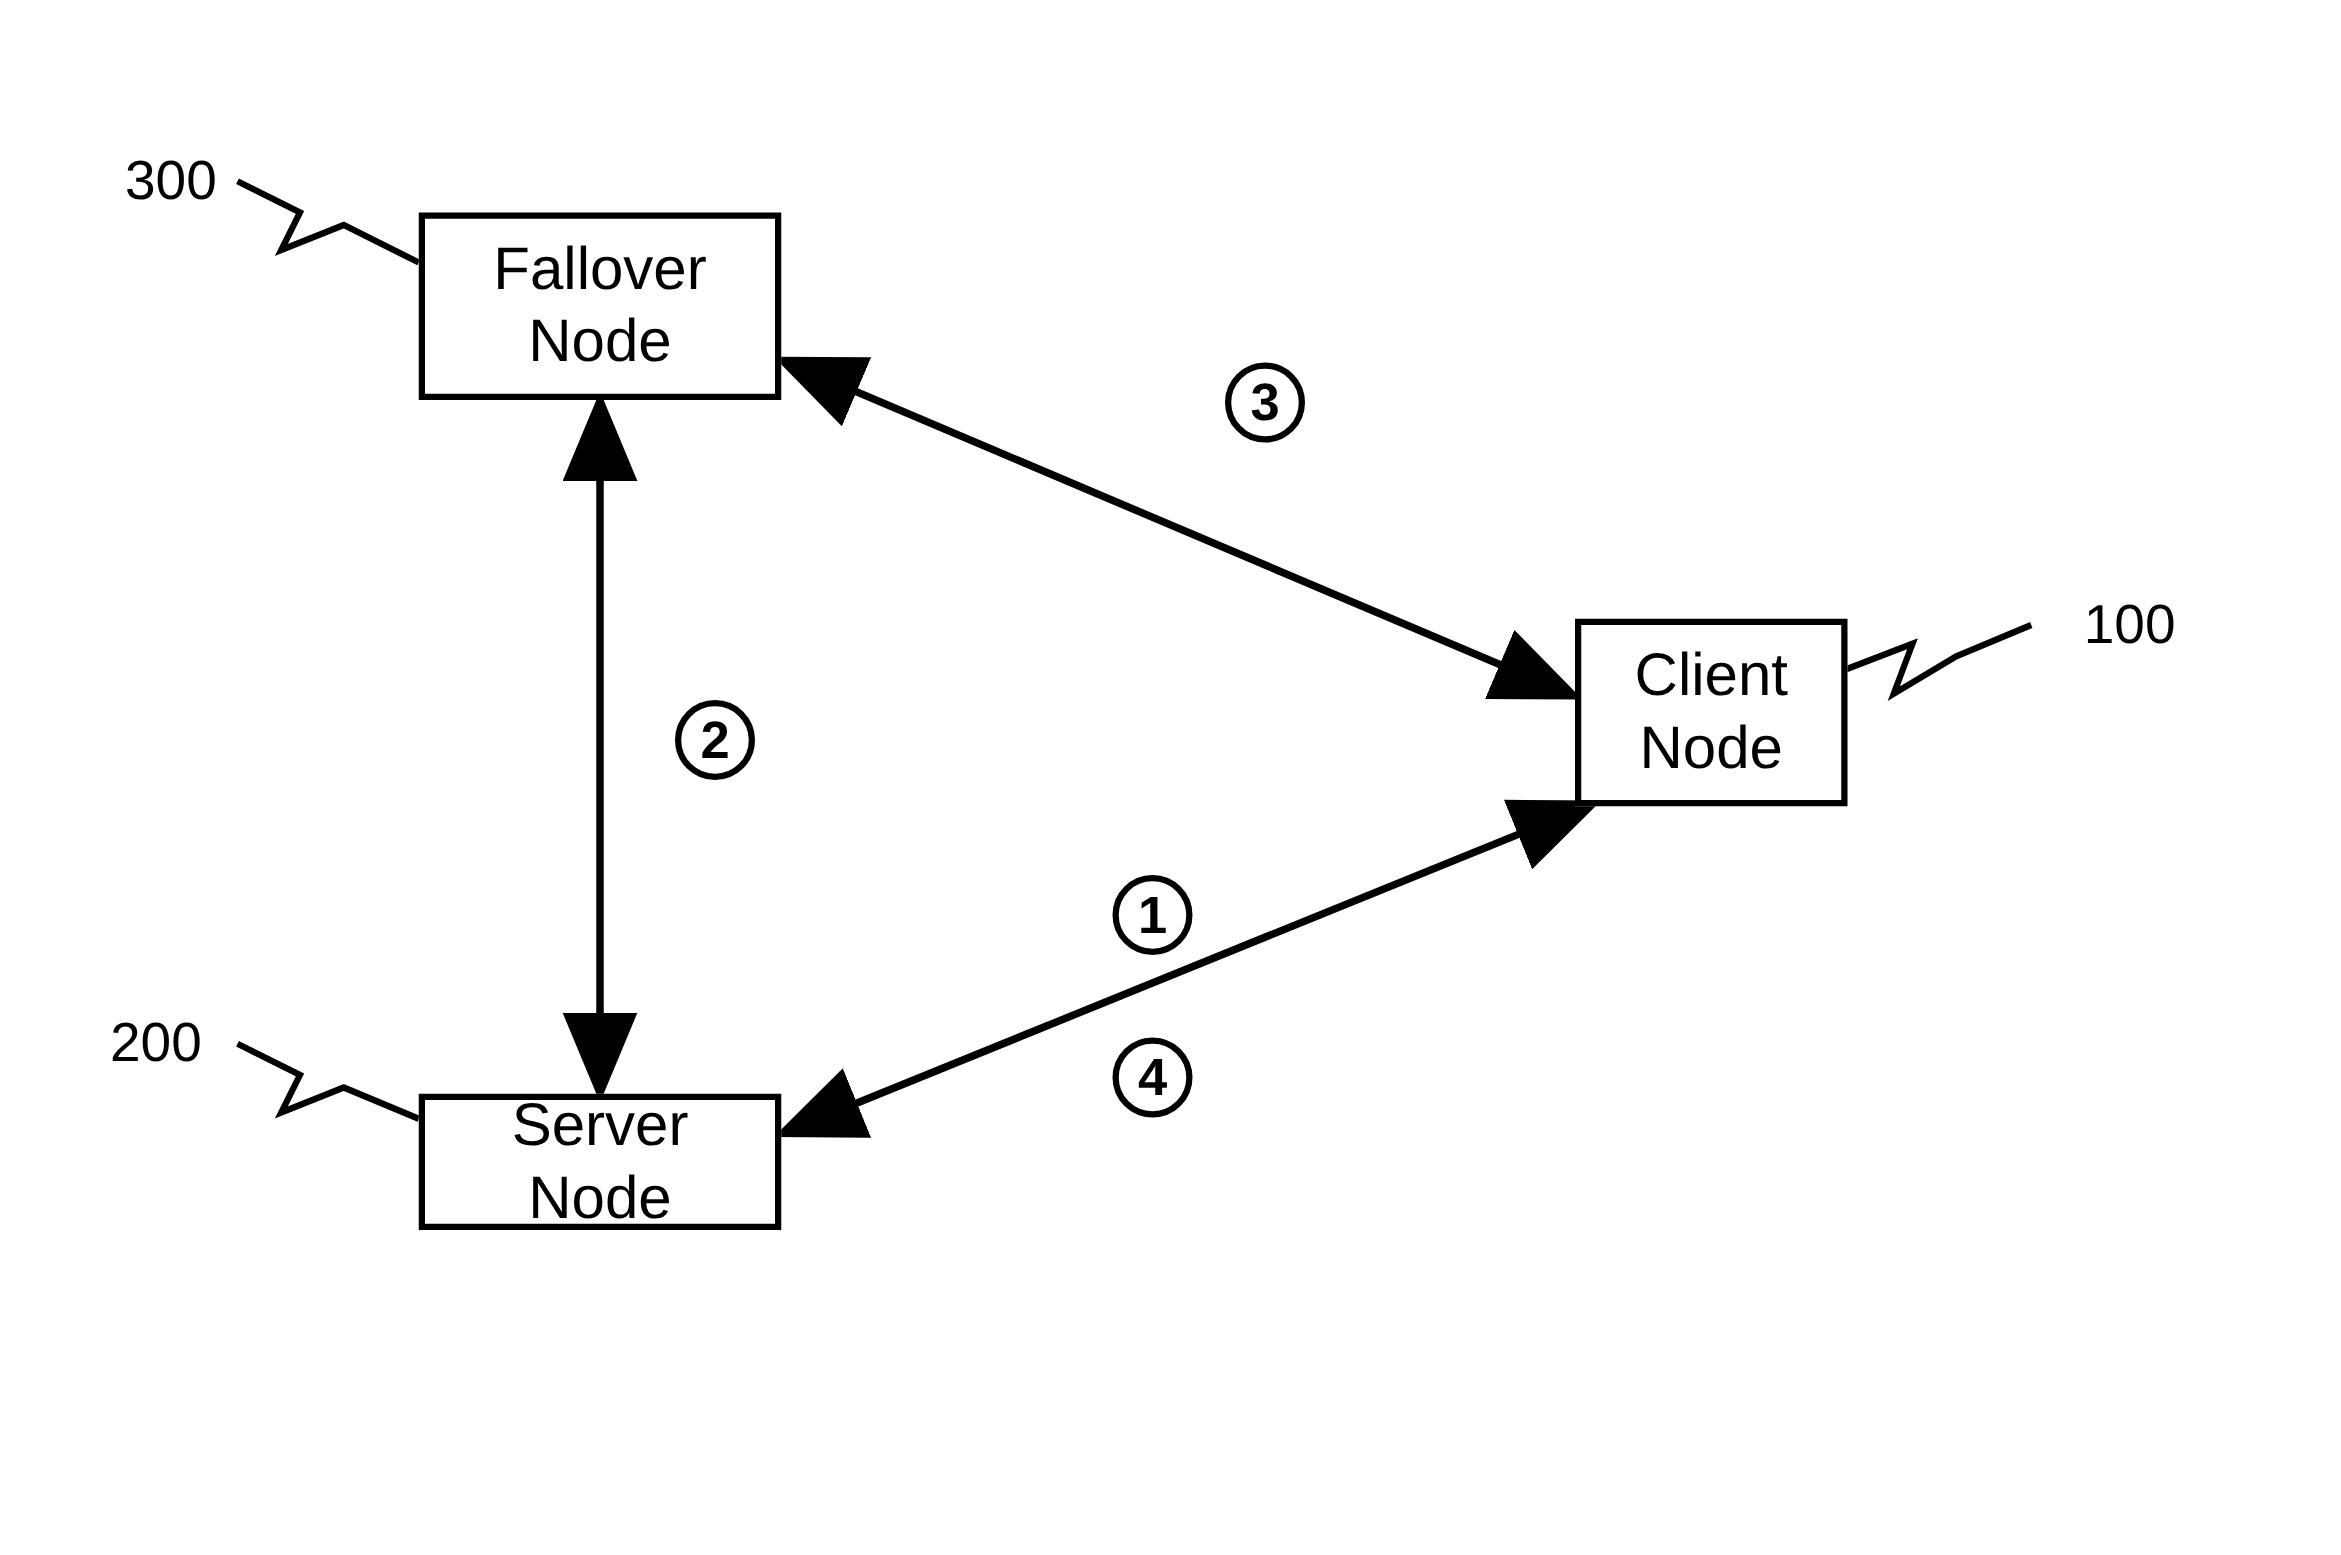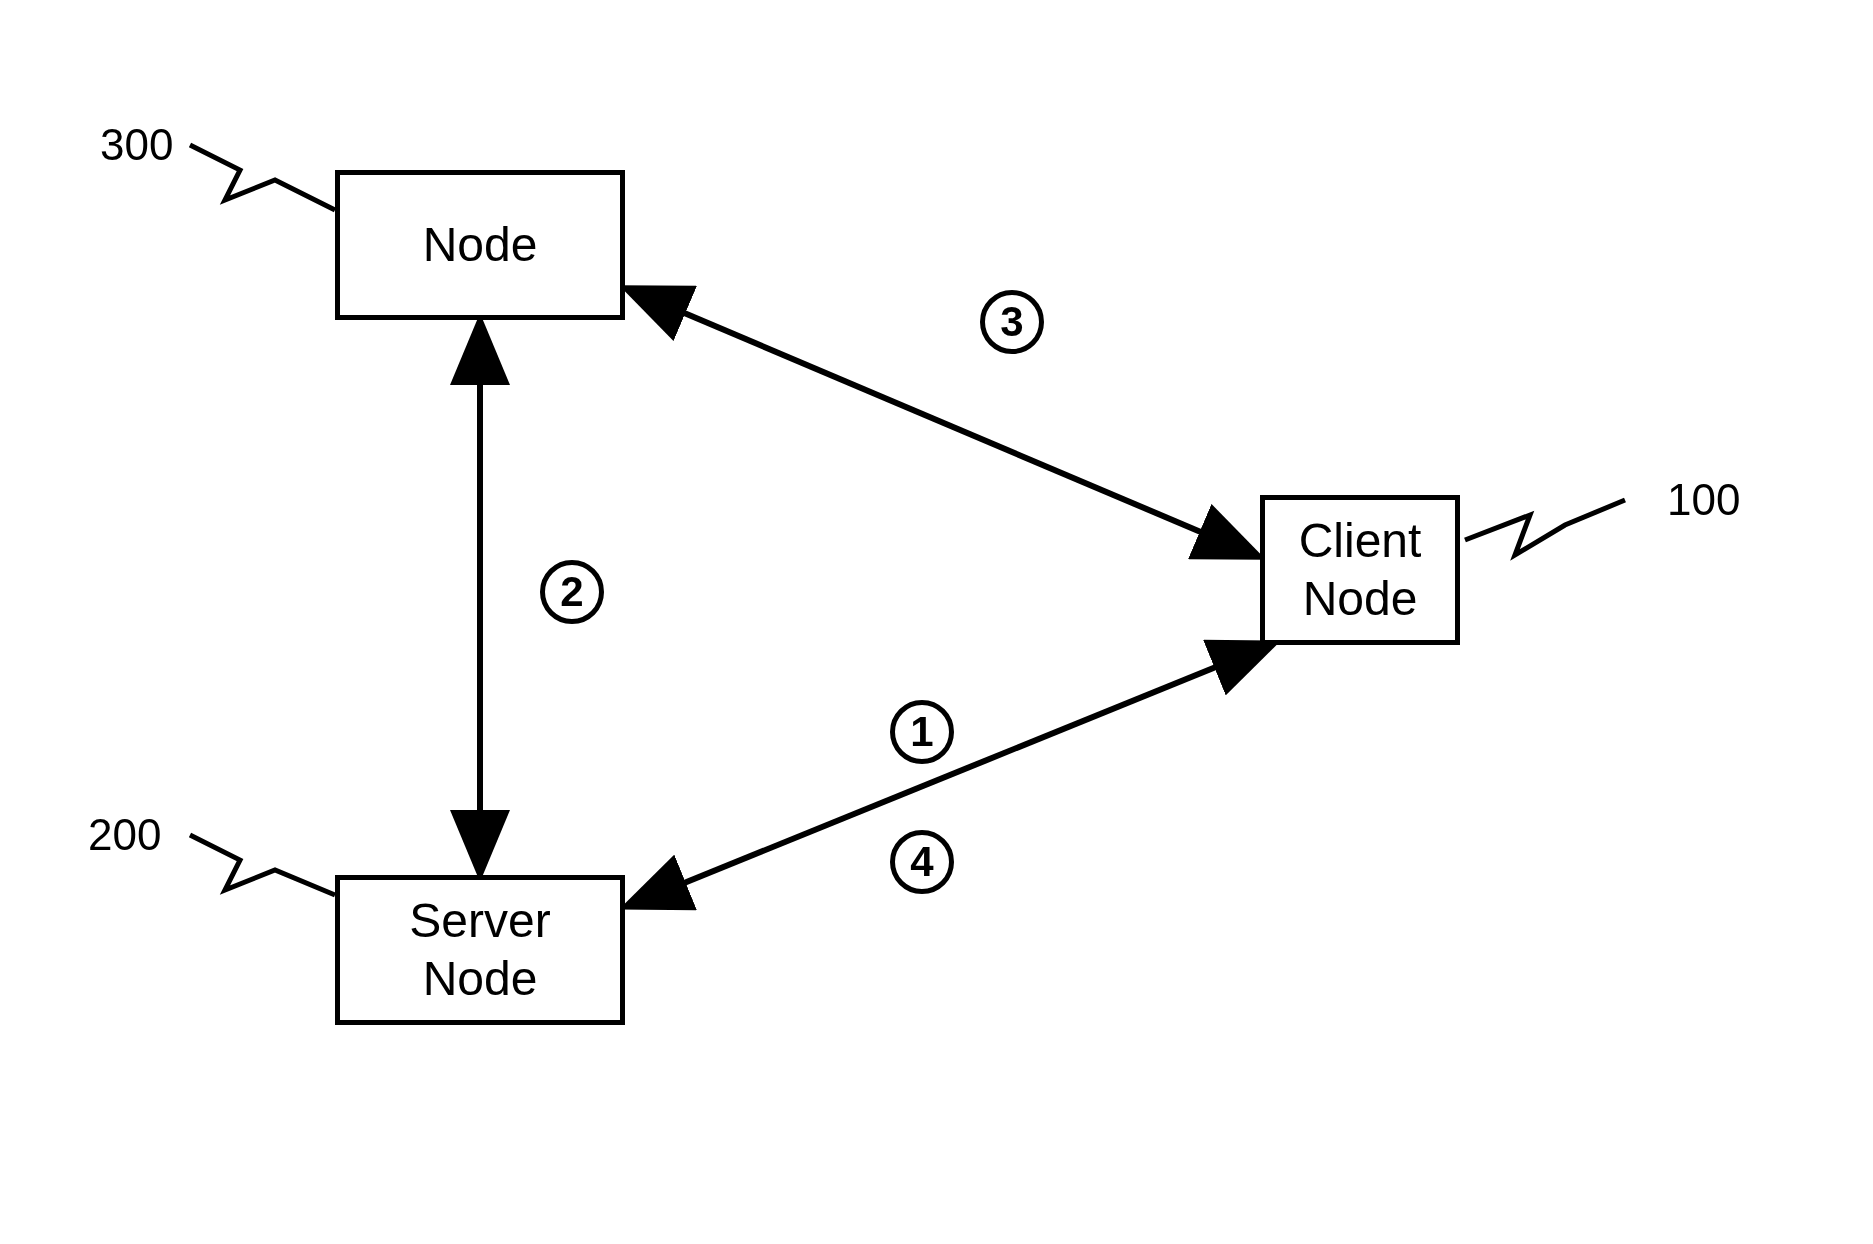--- a/index.html
+++ b/index.html
@@ -83,31 +83,32 @@
     <path d="M 1465 540 L 1530 515 L 1515 555 L 1565 525 L 1625 500" stroke="black" stroke-width="5" fill="none"></path>
 
     <line x1="480" y1="325" x2="480" y2="870" stroke="black" stroke-width="6" marker-start="url(#arrowhead-start)" marker-end="url(#arrowhead)"></line>
 
     <line x1="630" y1="290" x2="1255" y2="555" stroke="black" stroke-width="6" marker-start="url(#arrowhead-start)" marker-end="url(#arrowhead)"></line>
 
     <line x1="630" y1="905" x2="1270" y2="645" stroke="black" stroke-width="6" marker-start="url(#arrowhead-start)" marker-end="url(#arrowhead)"></line>
   </svg>
 
   <div class="node-box" style="left: 335px; top: 170px; width: 290px; height: 150px;">
+    <span>Fallover</span>
     <span>Node</span>
   </div>
   <div class="ref-number" style="left: 100px; top: 120px;">300</div>
 
-  <div class="node-box" style="left: 335px; top: 875px; width: 290px; height: 150px;">
+  <div class="node-box" style="left: 335px; top: 875px; width: 290px; height: 109px;">
     <span>Server</span>
     <span>Node</span>
   </div>
   <div class="ref-number" style="left: 88px; top: 810px;">200</div>
 
-  <div class="node-box" style="left: 1260px; top: 495px; width: 200px; height: 150px;">
+  <div class="node-box" style="left: 1260px; top: 495px; width: 218px; height: 150px;">
     <span>Client</span>
     <span>Node</span>
   </div>
   <div class="ref-number" style="left: 1640px; top: 475px; margin-left: 27px;">100</div>
 
   <div class="edge-label" style="left: 890px; top: 700px;">1</div>
 
   <div class="edge-label" style="left: 540px; top: 560px;">2</div>
 
   <div class="edge-label" style="left: 980px; top: 290px;">3</div>

